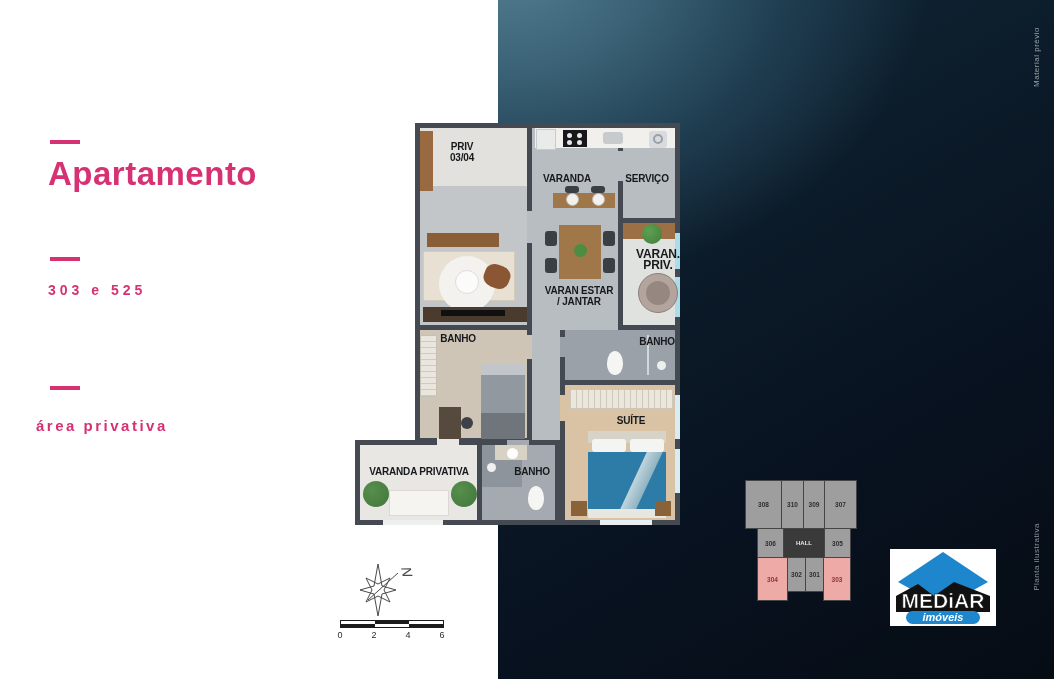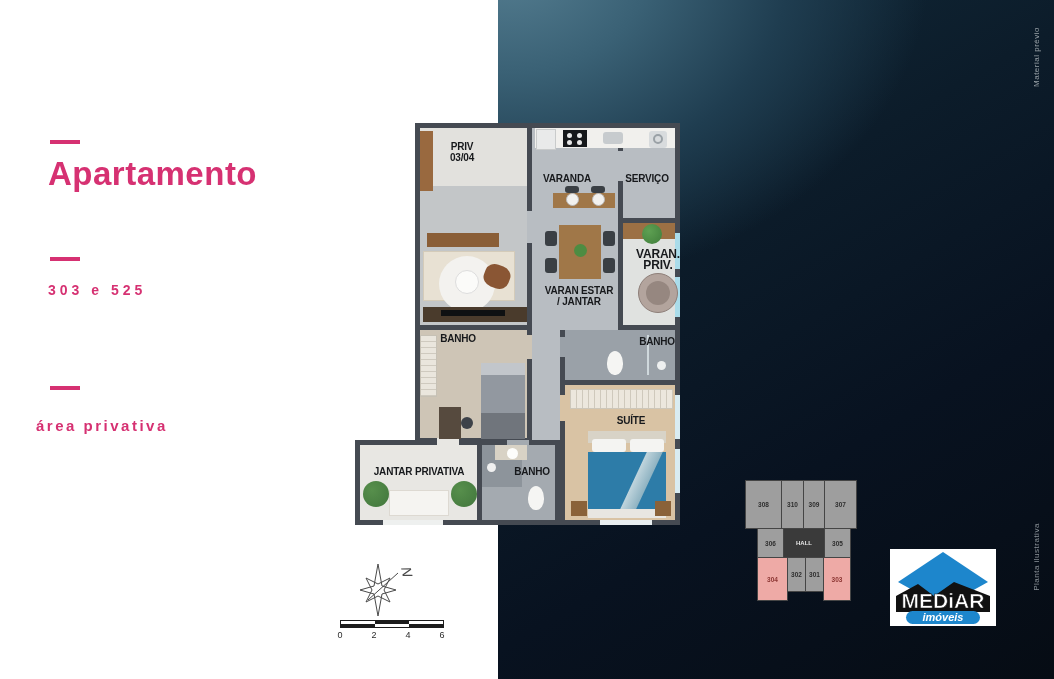--- a/index.html
+++ b/index.html
@@ -169,21 +169,21 @@
       <div>VARAN ESTAR</div>
       <div>/ JANTAR</div>
     </div>
     <div class="plan-label" style="left:303px;top:137px;font-size:12px;">
       <div>VARAN.</div>
       <div>PRIV.</div>
     </div>
     <div class="plan-label" style="left:302px;top:218px;">BANHO</div>
     <div class="plan-label" style="left:103px;top:215px;">BANHO</div>
     <div class="plan-label" style="left:276px;top:297px;">SUÍTE</div>
-    <div class="plan-label" style="left:64px;top:348px;">JANTAR PRIVATIVA</div>
+    <div class="plan-label" style="left:64px;top:348px;">VARANDA PRIVATIVA</div>
     <div class="plan-label" style="left:177px;top:348px;">BANHO</div>
   </div>
 
   <div class="abs" style="left:350px;top:560px;width:70px;height:58px;">
     <svg width="70" height="58" viewBox="0 0 70 58">
       <polygon points="28,4 32,26 46,30 32,34 28,56 24,34 10,30 24,26" fill="none" stroke="#4a4a4a" stroke-width="1"></polygon>
       <polygon points="40,18 34,30 40,42 28,36 16,42 22,30 16,18 28,24" fill="none" stroke="#4a4a4a" stroke-width="1"></polygon>
       <line x1="18" y1="40" x2="48" y2="13" stroke="#4a4a4a" stroke-width="1"></line>
       <text x="56" y="16" font-size="14" font-style="italic" fill="#4a4a4a" text-anchor="middle" transform="rotate(78,56,12)">N</text>
     </svg>

